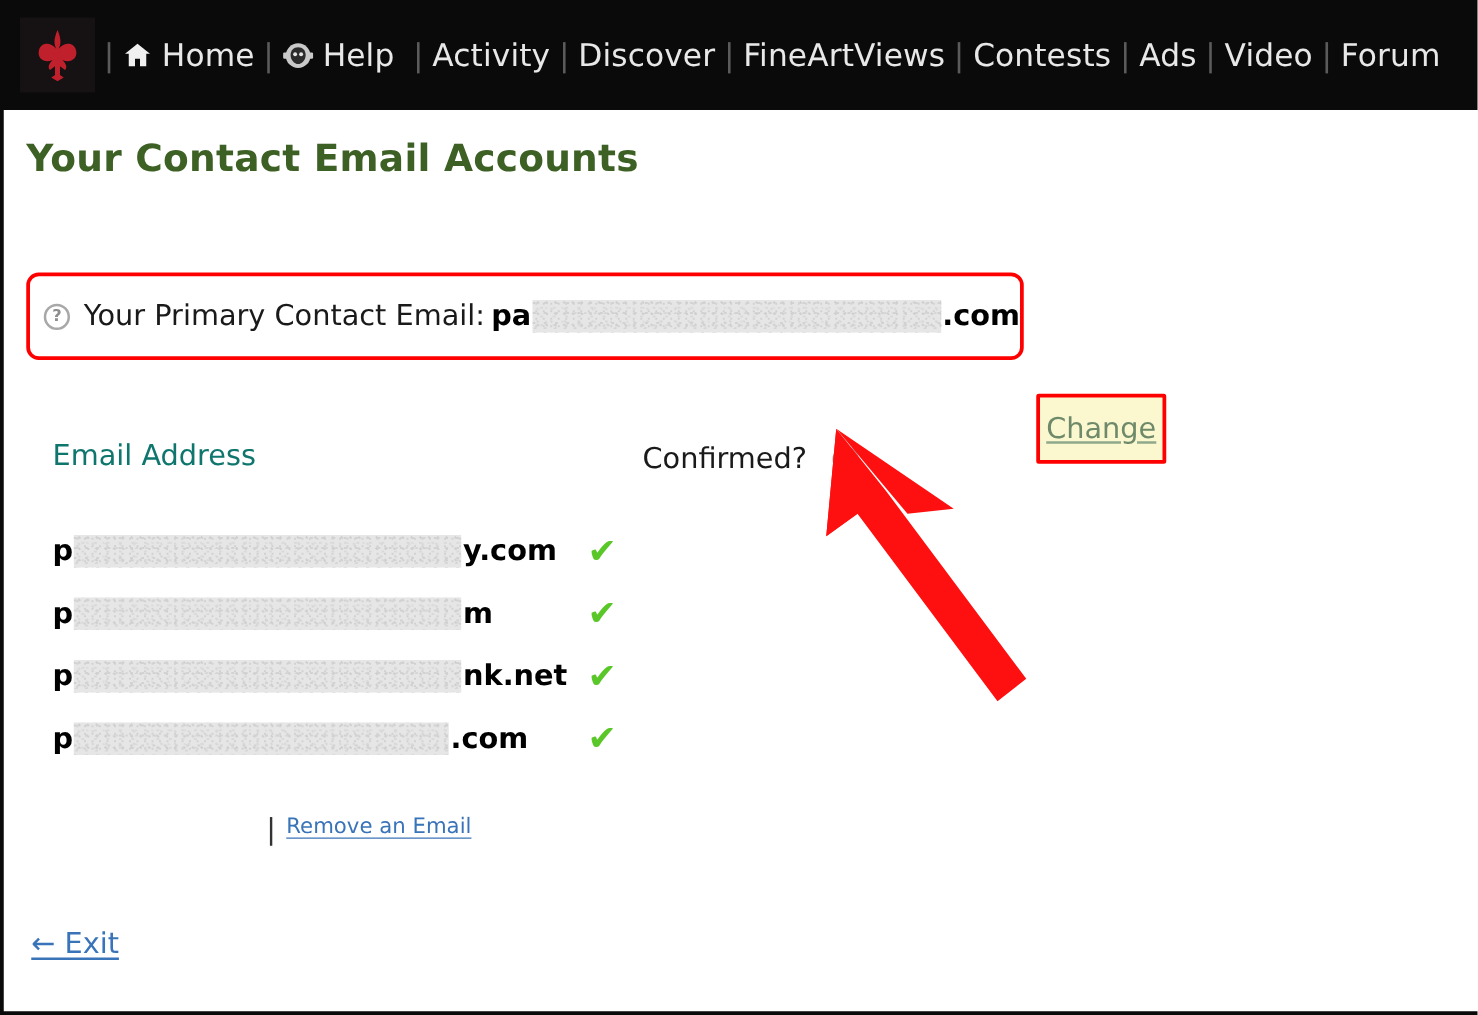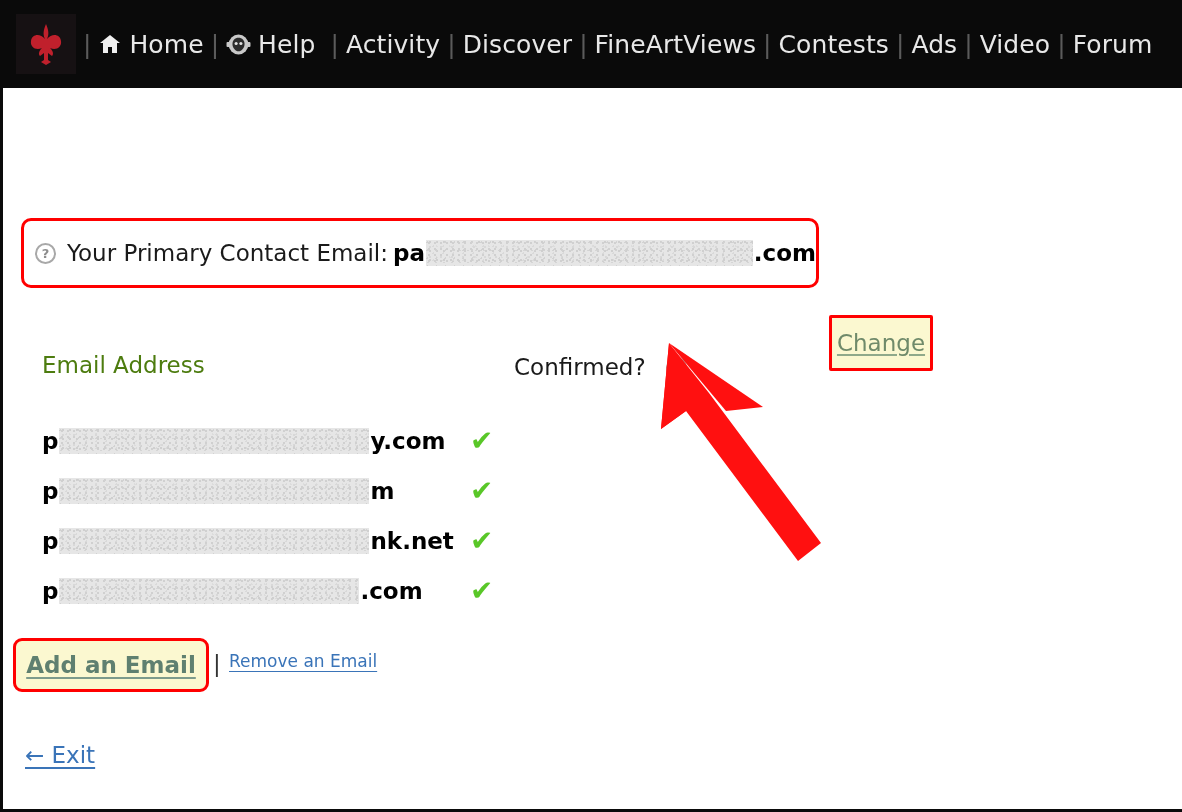--- a/index.html
+++ b/index.html
@@ -168,21 +168,21 @@
     box-sizing: border-box;
     flex: none;
   }
 
   
   .tbl-head-email {
     position: absolute;
     left: 39px;
     top: 264px;
     font-size: 23px;
-    color: #4d7c0f;
+    color: #0f766e;
   }
   .tbl-head-conf {
     position: absolute;
     left: 467px;
     top: 266px;
     font-size: 23px;
     color: #1a1a1a;
     display: flex;
     align-items: center;
     gap: 20px;
@@ -332,20 +332,21 @@
   <span class="nav-sep">|</span>
   <a class="nav-link">Ads</a>
   <span class="nav-sep">|</span>
   <a class="nav-link">Video</a>
   <span class="nav-sep">|</span>
   <a class="nav-link">Forum</a>
 </div>
 
 <div class="page">
 
+  <div class="page-title">Your Contact Email Accounts</div>
 
   <div class="primary-box">
     <span class="qicon">?</span>
     <span class="primary-label">Your Primary Contact Email:</span>
     <span class="primary-value-pre">pa</span>
     <span class="redact" style="width:330px;height:26px;margin:0 1px;"></span>
     <span class="primary-value-post">.com</span>
   </div>
 
   <div class="tbl-head-email">Email Address</div>
@@ -389,23 +390,20 @@
         <span>.com</span>
       </span>
       <span class="check">✔</span>
     </div>
   </div>
 
   <div class="change-box">
     <span class="change-link">Change</span>
   </div>
 
-  <div class="add-box">
-    <span class="add-link">Add an Email</span>
-  </div>
   <span class="pipe-sep">|</span>
   <a class="remove-link">Remove an Email</a>
 
   <a class="exit-link">← Exit</a>
 
   <div class="annot-arrow">
     <svg width="230" height="230" viewBox="0 0 230 230">
       <g fill="#ff1010">
         <path d="M46 10 L38 96 L63 78 L175 228 L198 210 L86 60 Z"></path>
         <path d="M46 10 L38 96 L63 78 Z"></path>

